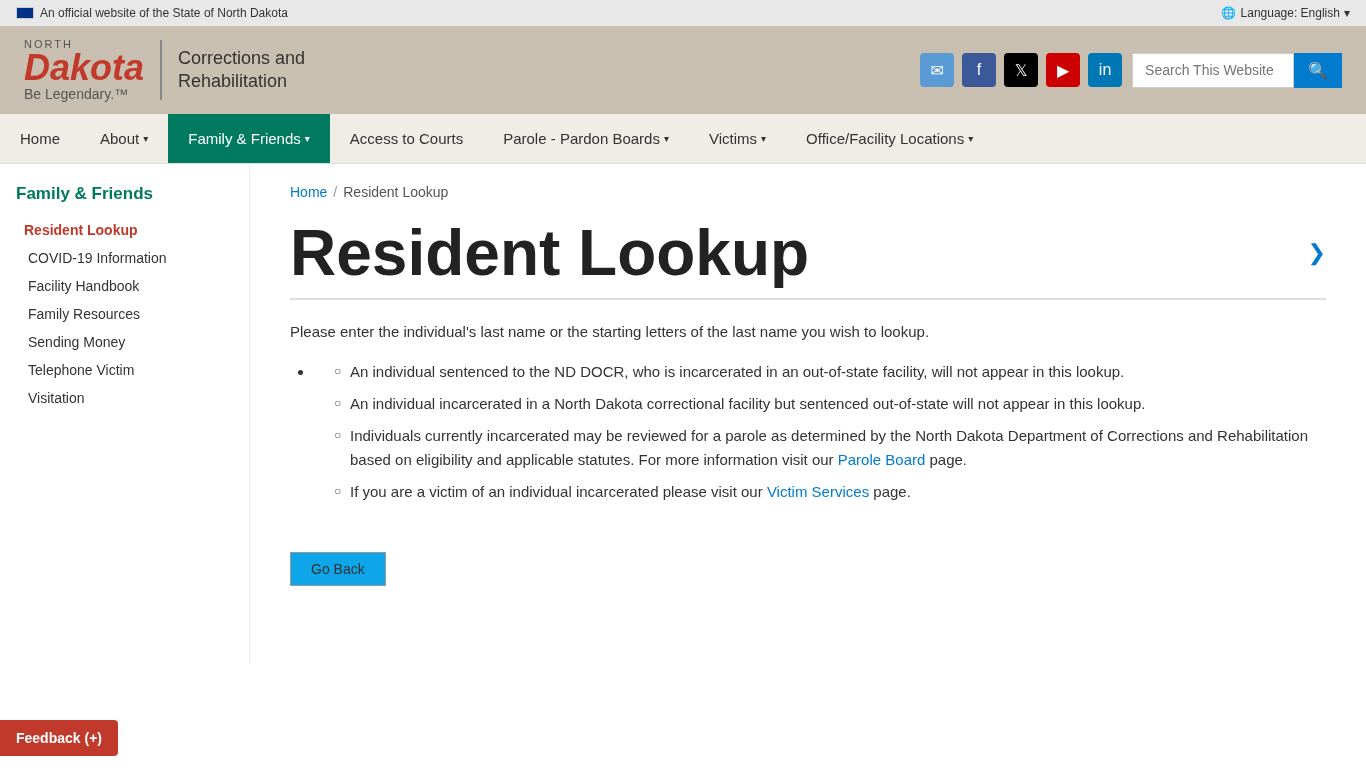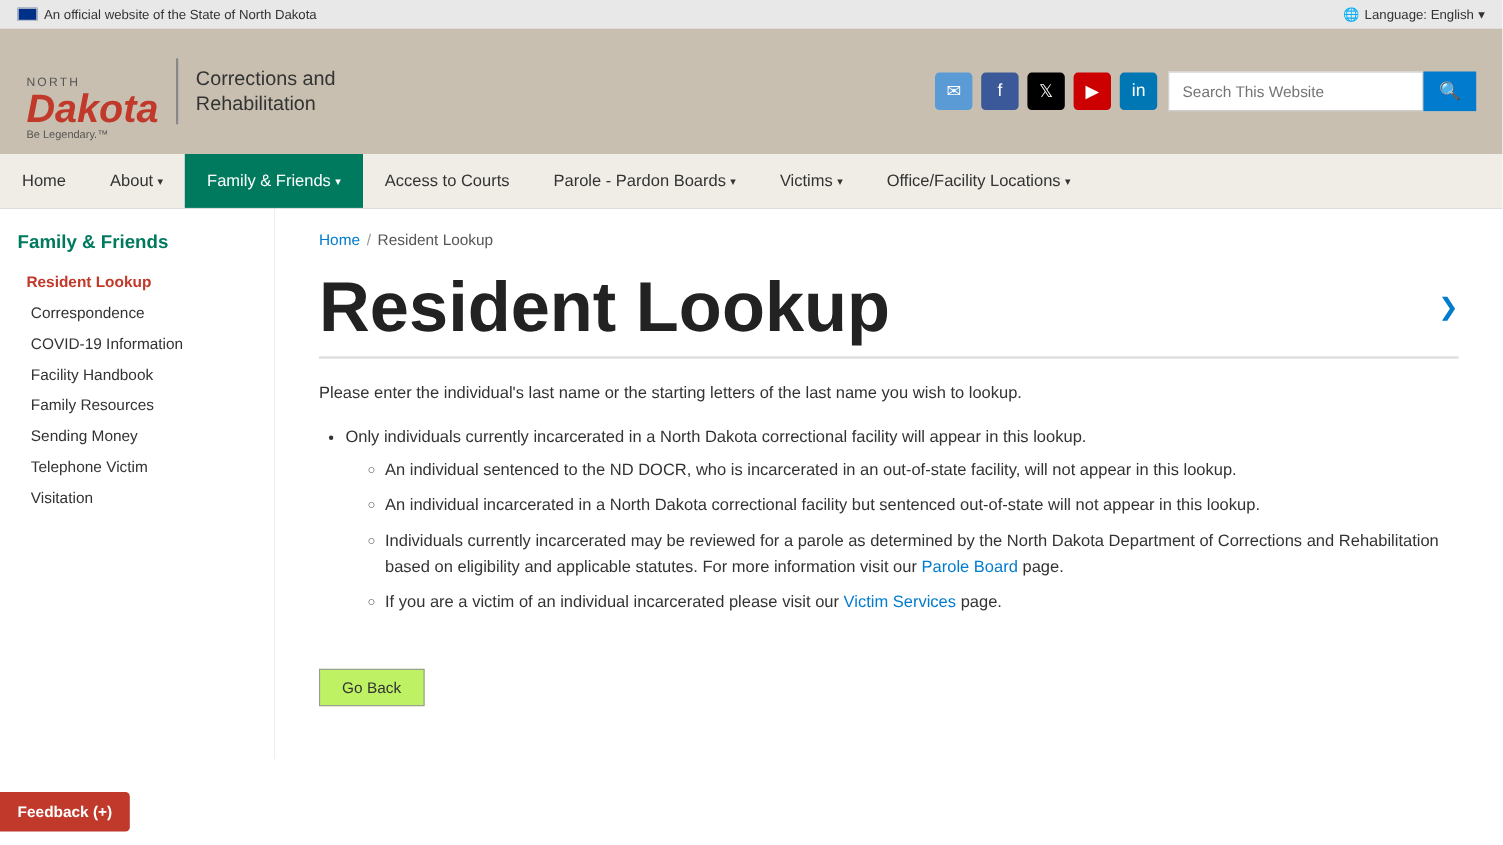--- a/index.html
+++ b/index.html
@@ -21,49 +21,49 @@
 
     
     .header {
       background: #c8bfb0;
       display: flex;
       align-items: center;
       justify-content: space-between;
       padding: 12px 24px;
     }
     .logo-area { display: flex; align-items: center; gap: 0; }
-    .logo-text-nd { font-size: 11px; color: #555; letter-spacing: 2px; text-transform: uppercase; margin-top: 31px; }
+    .logo-text-nd { font-size: 11px; color: #555; letter-spacing: 2px; text-transform: uppercase; }
     .logo-dakota {
       font-size: 36px;
       font-weight: bold;
       color: #c0392b;
       line-height: 1;
       font-style: italic;
     }
-    .logo-tagline { font-size: 10px; color: #555; }
+    .logo-tagline { font-size: 14px; color: #555; }
     .logo-divider { width: 2px; height: 60px; background: #888; margin: 0 16px; }
     .logo-dept { font-size: 18px; color: #333; line-height: 1.3; }
     .header-right { display: flex; align-items: center; gap: 10px; }
     .social-icons { display: flex; gap: 8px; align-items: center; }
     .social-icon {
       width: 34px; height: 34px; border-radius: 4px;
       display: flex; align-items: center; justify-content: center;
       font-size: 16px; color: white; text-decoration: none;
     }
     .icon-email { background: #5b9bd5; }
     .icon-fb { background: #3b5998; }
     .icon-x { background: #000; }
     .icon-yt { background: #cc0000; }
     .icon-li { background: #0077b5; }
     .search-area { display: flex; gap: 0; }
     .search-input {
       padding: 8px 12px;
       border: 1px solid #ccc;
       font-size: 14px;
-      width: 232px;
+      width: 162px;
       outline: none;
     }
     .search-btn {
       background: #007bce;
       border: none;
       padding: 8px 14px;
       cursor: pointer;
       color: white;
       font-size: 16px;
     }
@@ -171,21 +171,21 @@
     .info-list ul { list-style: none; padding-left: 20px; margin-top: 6px; }
     .info-list ul li { position: relative; padding-left: 16px; margin-bottom: 8px; line-height: 1.6; }
     .info-list ul li::before { content: "○"; position: absolute; left: 0; color: #555; font-size: 12px; top: 2px; }
     .link { color: #007bce; text-decoration: none; }
 
     
     .go-back-btn {
       margin-top: 40px;
       padding: 8px 20px;
       border: 1px solid #999;
-      background: #bef264;
+      background: #0ea5e9;
       cursor: pointer;
       font-size: 14px;
       color: #333;
     }
 
     
     .feedback-btn {
       position: fixed;
       bottom: 12px;
       left: 0;
@@ -265,21 +265,20 @@
     <span>Office/Facility Locations</span>
     <span class="nav-arrow">▾</span>
   </a>
 </nav>
 
 <div class="content-wrapper">
 
   <aside class="sidebar">
     <div class="sidebar-title">Family &amp; Friends</div>
     <a class="sidebar-item active" href="#">Resident Lookup</a>
-    <a class="sidebar-item" href="#">Correspondence</a>
     <a class="sidebar-item" href="#">COVID-19 Information</a>
     <a class="sidebar-item" href="#">Facility Handbook</a>
     <a class="sidebar-item" href="#">Family Resources</a>
     <a class="sidebar-item" href="#">Sending Money</a>
     <a class="sidebar-item" href="#">Telephone Victim</a>
     <a class="sidebar-item" href="#">Visitation</a>
   </aside>
 
   <main class="main-content">
 
@@ -291,21 +290,20 @@
 
     <div class="page-title">
       <h1>Resident Lookup</h1>
       <span class="chevron-down-icon">❯</span>
     </div>
 
     <p class="description-text">Please enter the individual's last name or the starting letters of the last name you wish to lookup.</p>
 
     <ul class="info-list">
       <li>
-        <span>Only individuals currently incarcerated in a North Dakota correctional facility will appear in this lookup.</span>
         <ul>
           <li>
             <span>An individual sentenced to the ND DOCR, who is incarcerated in an out-of-state facility, will not appear in this lookup.</span>
           </li>
           <li>
             <span>An individual incarcerated in a North Dakota correctional facility but sentenced out-of-state will not appear in this lookup.</span>
           </li>
           <li>
             <span>Individuals currently incarcerated may be reviewed for a parole as determined by the North Dakota Department of Corrections and Rehabilitation based on eligibility and applicable statutes. For more information visit our</span>
             <a class="link" href="#">Parole Board</a>

